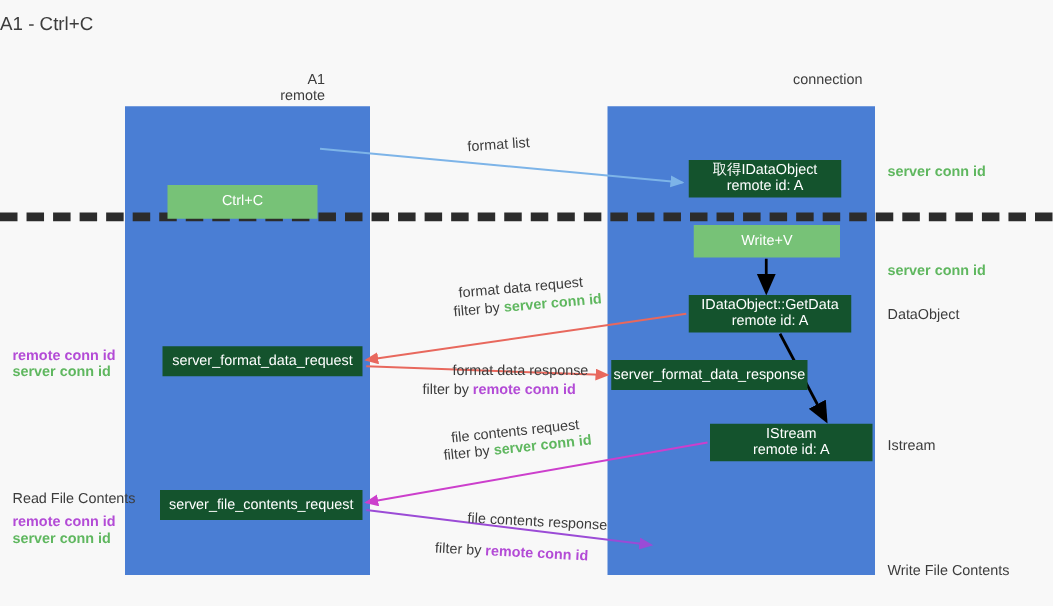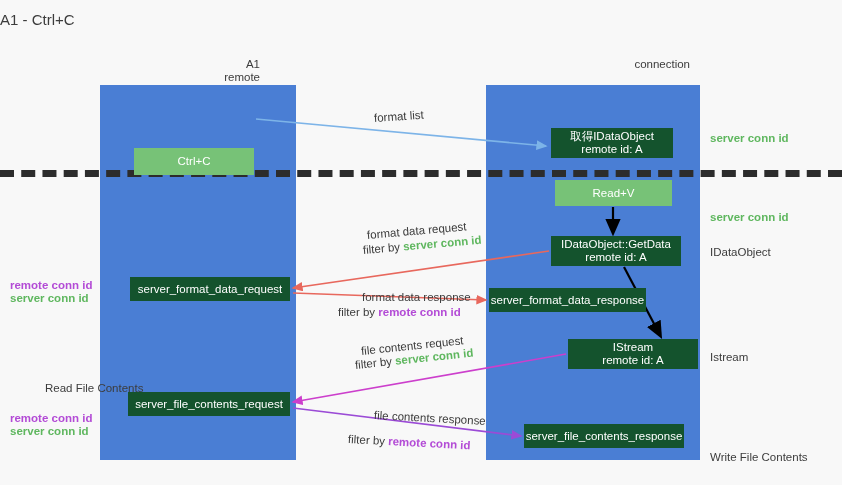--- a/index.html
+++ b/index.html
@@ -66,21 +66,21 @@
   #r-sci1{left:710px;top:132px;}
   #r-sci2{left:710px;top:211px;}
   #r-dataobject{left:710px;top:246px;}
   #r-istream{left:710px;top:351px;}
   #r-write{left:710px;top:451px;}
 
   
   .llabel{font-size:11.5px;color:#3c3c3c;white-space:nowrap;}
   .llabel.purple{color:#b34bd6;font-weight:bold;}
   .llabel.green{color:#5fb75f;font-weight:bold;}
-  #l-read{left:10px;top:382px;margin-left:35px;}
+  #l-read{left:10px;top:393px;}
   #l-rc1{left:10px;top:279px;}
   #l-sc1{left:10px;top:292px;}
   #l-rc2{left:10px;top:412px;}
   #l-sc2{left:10px;top:425px;}
 
   
   .elabel{
     font-size:11.5px;color:#3c3c3c;white-space:nowrap;
     transform-origin:left center;
   }
@@ -158,21 +158,21 @@
   <div class="abs node green" id="n-ctrlc">
     <div>Ctrl+C</div>
   </div>
 
   <div class="abs node orange" id="n-getdo">
     <div>取得IDataObject</div>
     <div class="l2">remote id: A</div>
   </div>
 
   <div class="abs node green" id="n-ctrlv">
-    <div>Read+V</div>
+    <div>Write+V</div>
   </div>
 
   <div class="abs node orange" id="n-idoget">
     <div>IDataObject::GetData</div>
     <div class="l2">remote id: A</div>
   </div>
 
   <div class="abs node orange" id="n-fmtres">
     <div>server_format_data_response</div>
   </div>
@@ -183,27 +183,24 @@
 
   <div class="abs node orange" id="n-istream">
     <div>IStream</div>
     <div class="l2">remote id: A</div>
   </div>
 
   <div class="abs node orange" id="n-filereq">
     <div>server_file_contents_request</div>
   </div>
 
-  <div class="abs node orange" id="n-fileres">
-    <div>server_file_contents_response</div>
-  </div>
 
   <div class="abs rlabel green" id="r-sci1">server conn id</div>
   <div class="abs rlabel green" id="r-sci2">server conn id</div>
-  <div class="abs rlabel" id="r-dataobject">IDataObject</div>
+  <div class="abs rlabel" id="r-dataobject">DataObject</div>
   <div class="abs rlabel" id="r-istream">Istream</div>
   <div class="abs rlabel" id="r-write">Write File Contents</div>
 
   <div class="abs llabel" id="l-read">Read File Contents</div>
   <div class="abs llabel purple" id="l-rc1">remote conn id</div>
   <div class="abs llabel green" id="l-sc1">server conn id</div>
   <div class="abs llabel purple" id="l-rc2">remote conn id</div>
   <div class="abs llabel green" id="l-sc2">server conn id</div>
 
   <div class="abs elabel" id="e-formatlist">format list</div>

